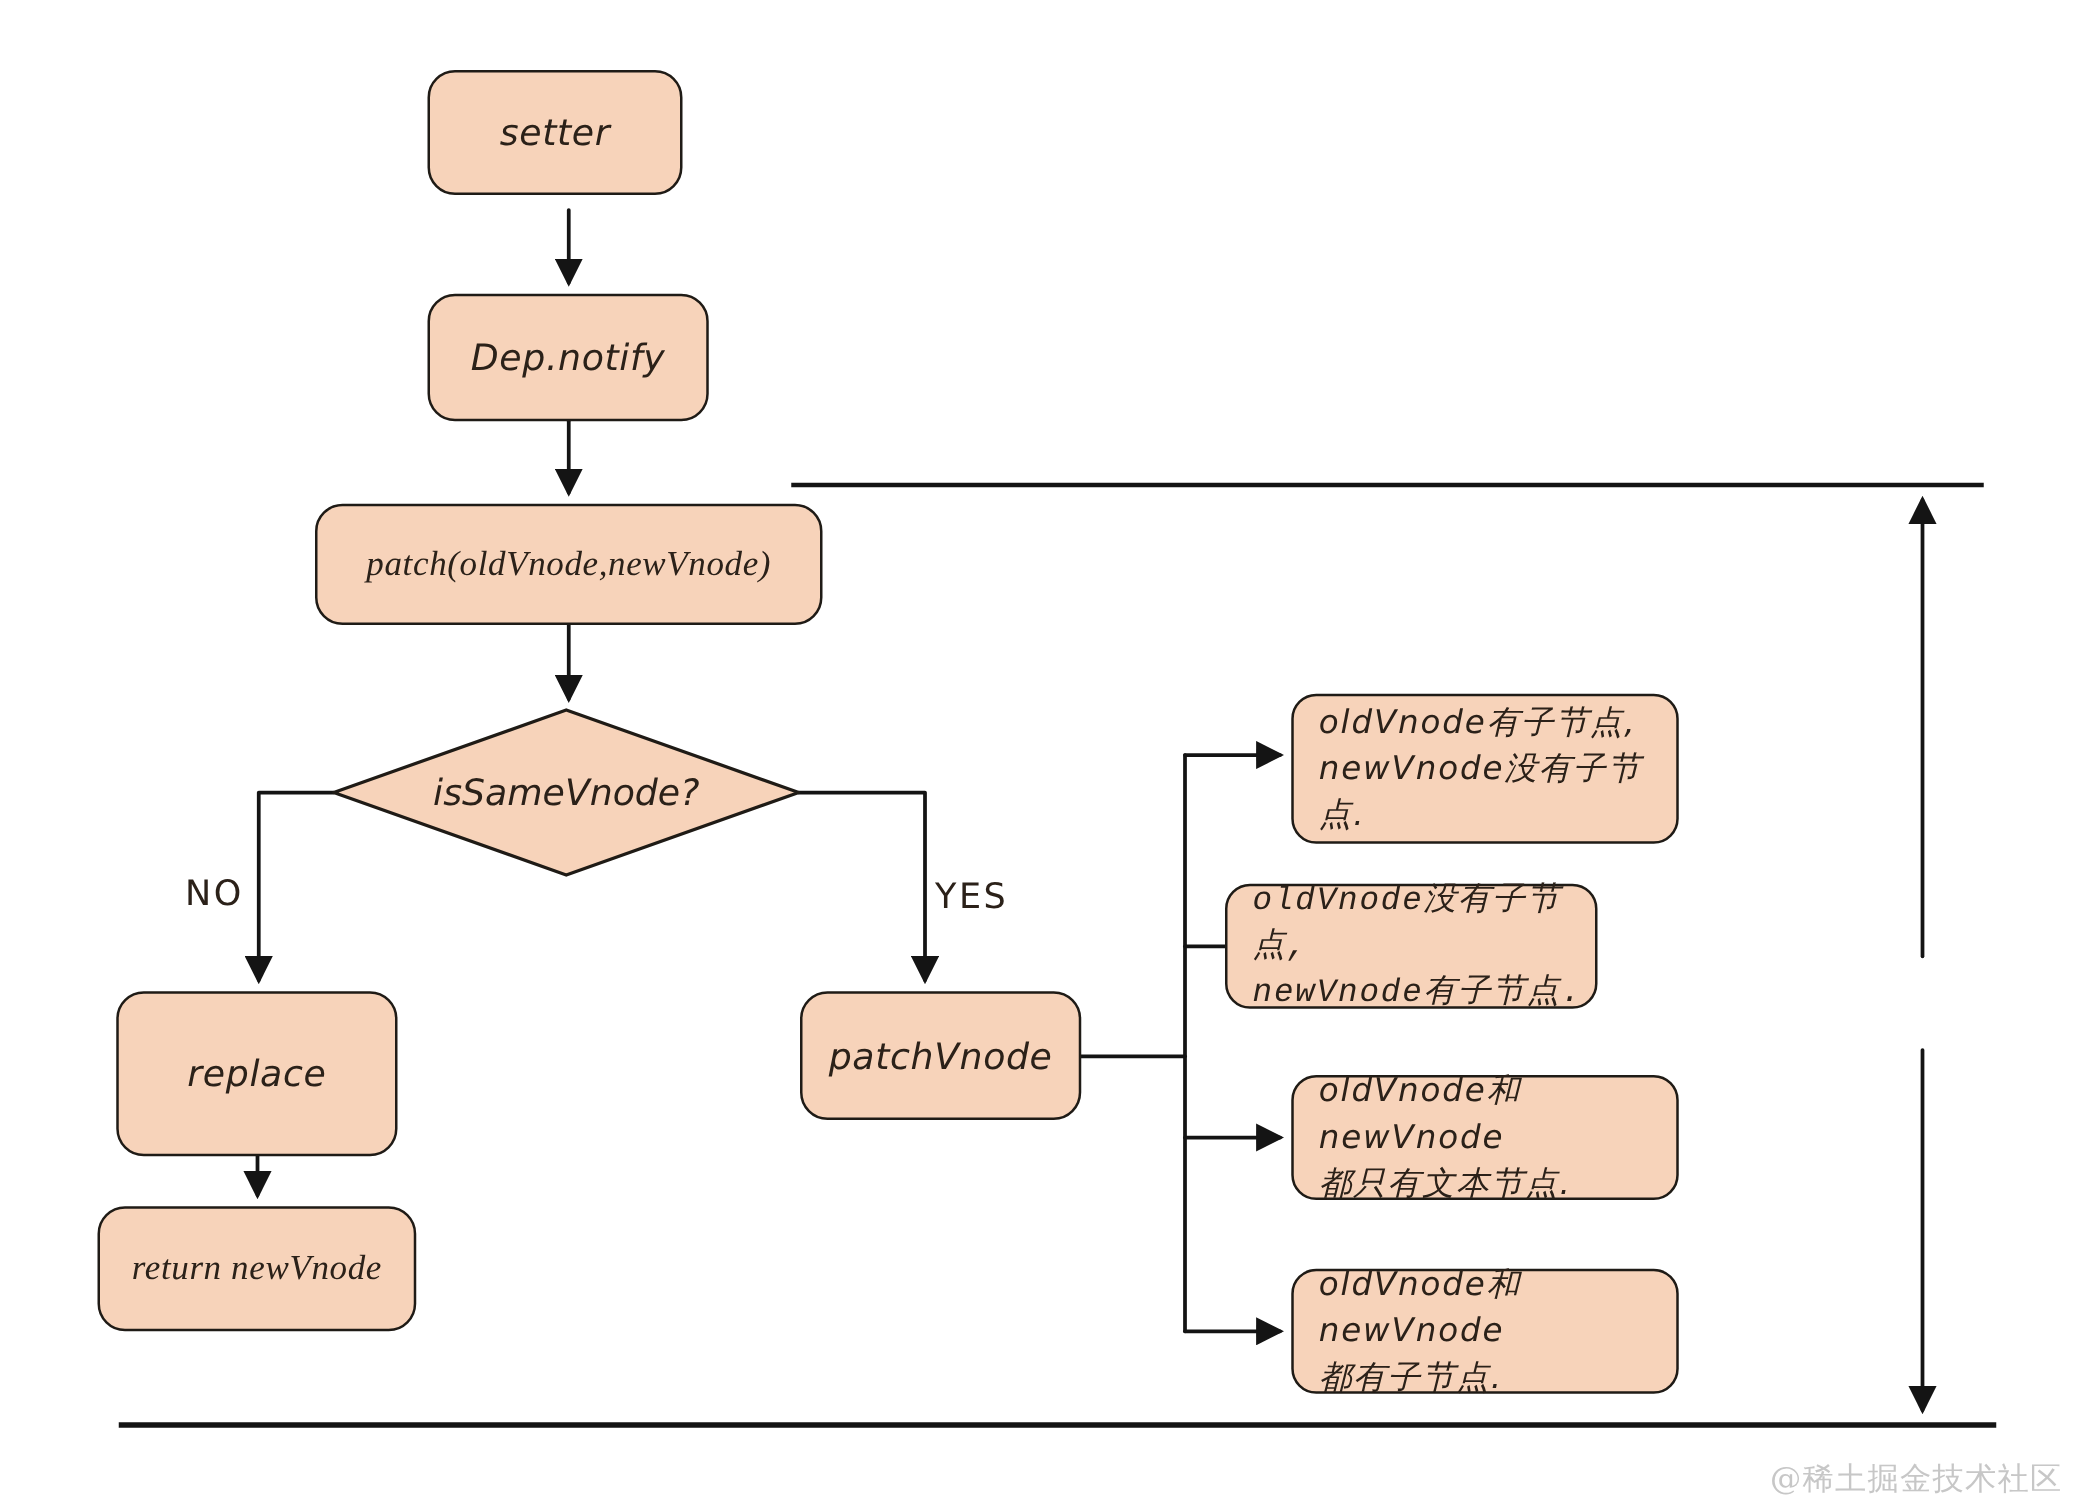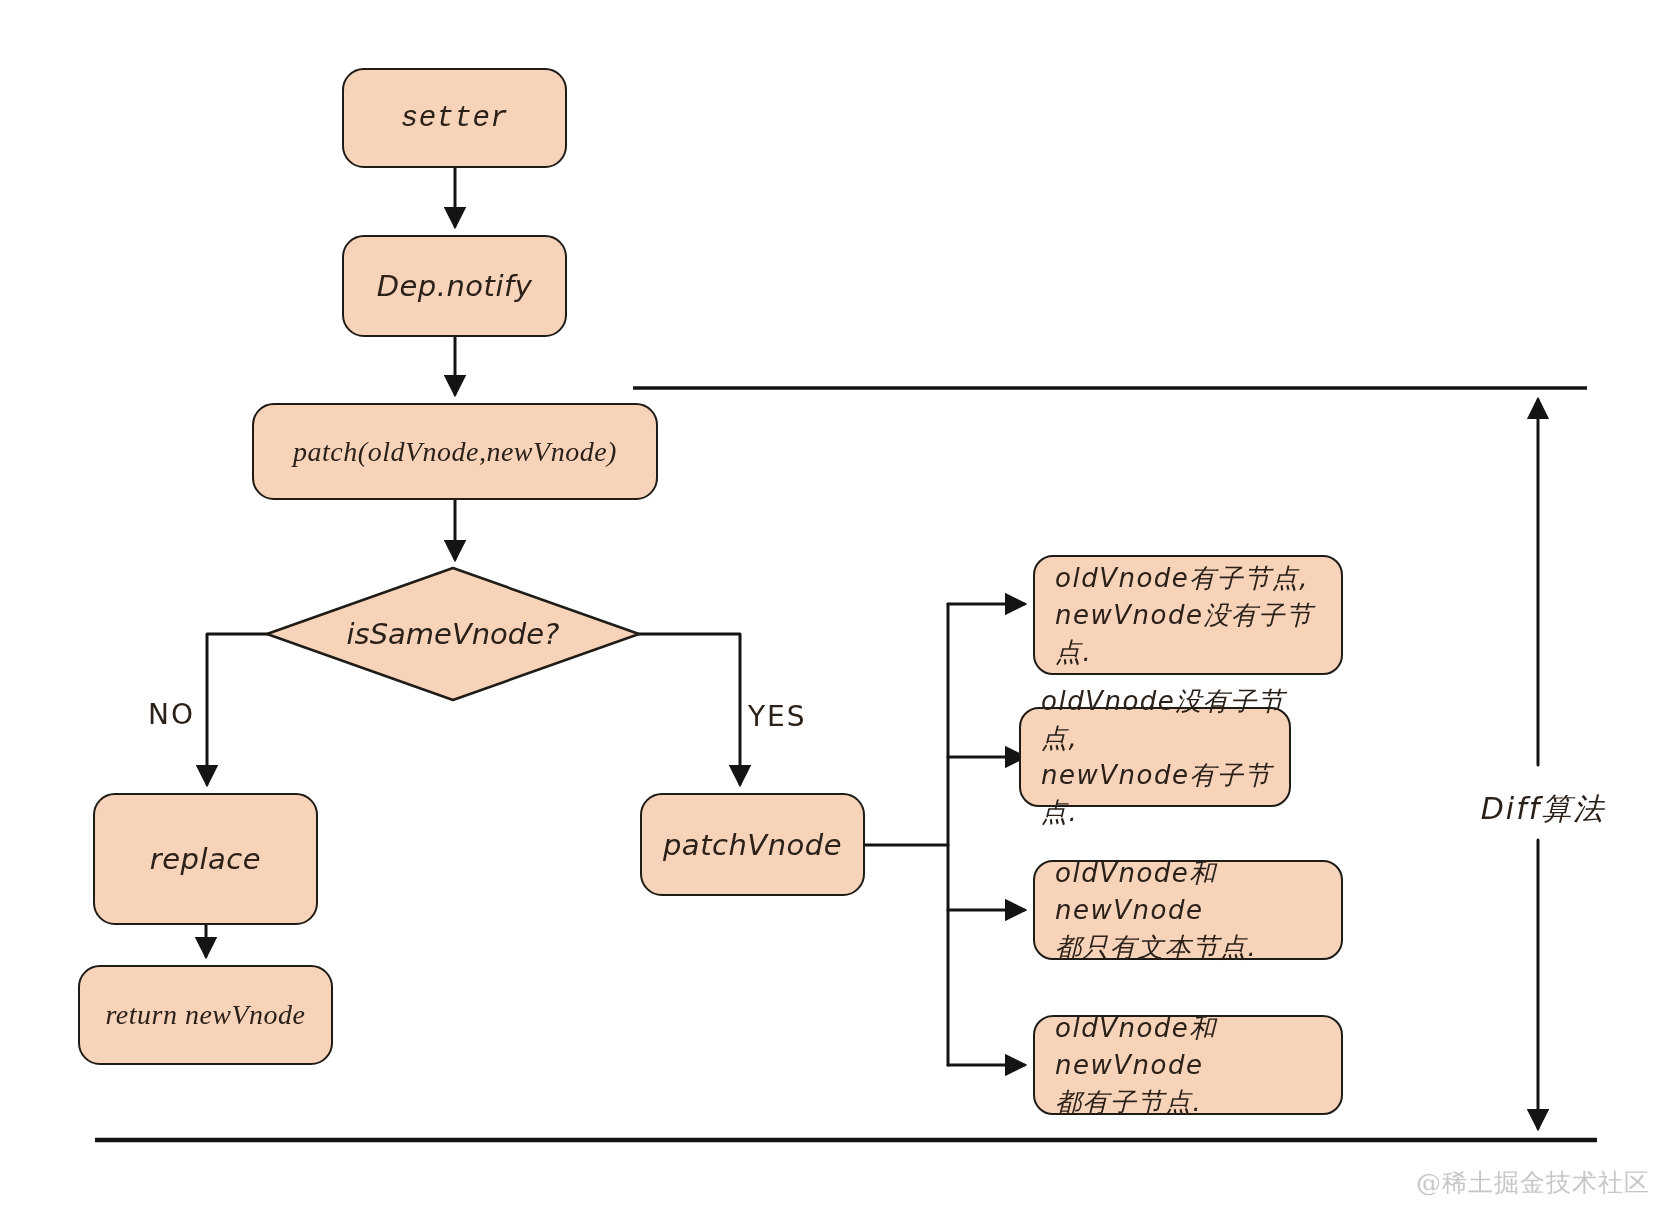--- a/index.html
+++ b/index.html
@@ -124,21 +124,21 @@
     <line x1="948" y1="1065" x2="1024" y2="1065" marker-end="url(#arrow)"></line>
 
     <line class="rule-top" x1="633" y1="388" x2="1587" y2="388"></line>
     <line class="rule-bottom" x1="95" y1="1140" x2="1597" y2="1140"></line>
     <line x1="1538" y1="765" x2="1538" y2="400" marker-end="url(#arrow)"></line>
     <line x1="1538" y1="840" x2="1538" y2="1128" marker-end="url(#arrow)"></line>
 
     <polygon class="diamond-shape" points="453,568 639,634 453,700 267,634"></polygon>
   </svg>
 
-  <div class="node" style="left:342px; top:68px; width:225px; height:100px;font-family:Liberation Mono, monospace;">
+  <div class="node" style="left:342px; top:56px; width:204px; height:100px;">
     <span>setter</span>
   </div>
 
   <div class="node" style="left:342px; top:235px; width:225px; height:102px;text-align:center;">
     <span>Dep.notify</span>
   </div>
 
   <div class="node small-label" style="left:252px; top:403px; width:406px; height:97px;">
     <span>patch(oldVnode,newVnode)</span>
   </div>
@@ -157,34 +157,33 @@
 
   <div class="node" style="left:628px; top:793px; width:225px; height:103px;margin-left:12px;">
     <span>patchVnode</span>
   </div>
 
   <div class="case-node" style="left:1033px; top:555px; width:310px; height:120px;">
     <span>oldVnode有子节点,</span>
     <span>newVnode没有子节点.</span>
   </div>
 
-  <div class="case-node" style="left:1019px; top:707px; width:272px; height:100px;">
+  <div class="case-node" style="left:980px; top:707px; width:298px; height:100px;font-family:Liberation Mono, monospace;">
     <span>oldVnode没有子节点,</span>
     <span>newVnode有子节点.</span>
   </div>
 
   <div class="case-node" style="left:1033px; top:860px; width:310px; height:100px;">
     <span>oldVnode和newVnode</span>
     <span>都只有文本节点.</span>
   </div>
 
   <div class="case-node" style="left:1033px; top:1015px; width:310px; height:100px;">
     <span>oldVnode和newVnode</span>
     <span>都有子节点.</span>
   </div>
 
   <div class="edge-label" style="left:148px; top:698px;">NO</div>
   <div class="edge-label" style="left:748px; top:700px;">YES</div>
 
-  <div class="diff-label">Diff算法</div>
   <div class="watermark">@稀土掘金技术社区</div>
 
 </div>
 
 </body></html>

